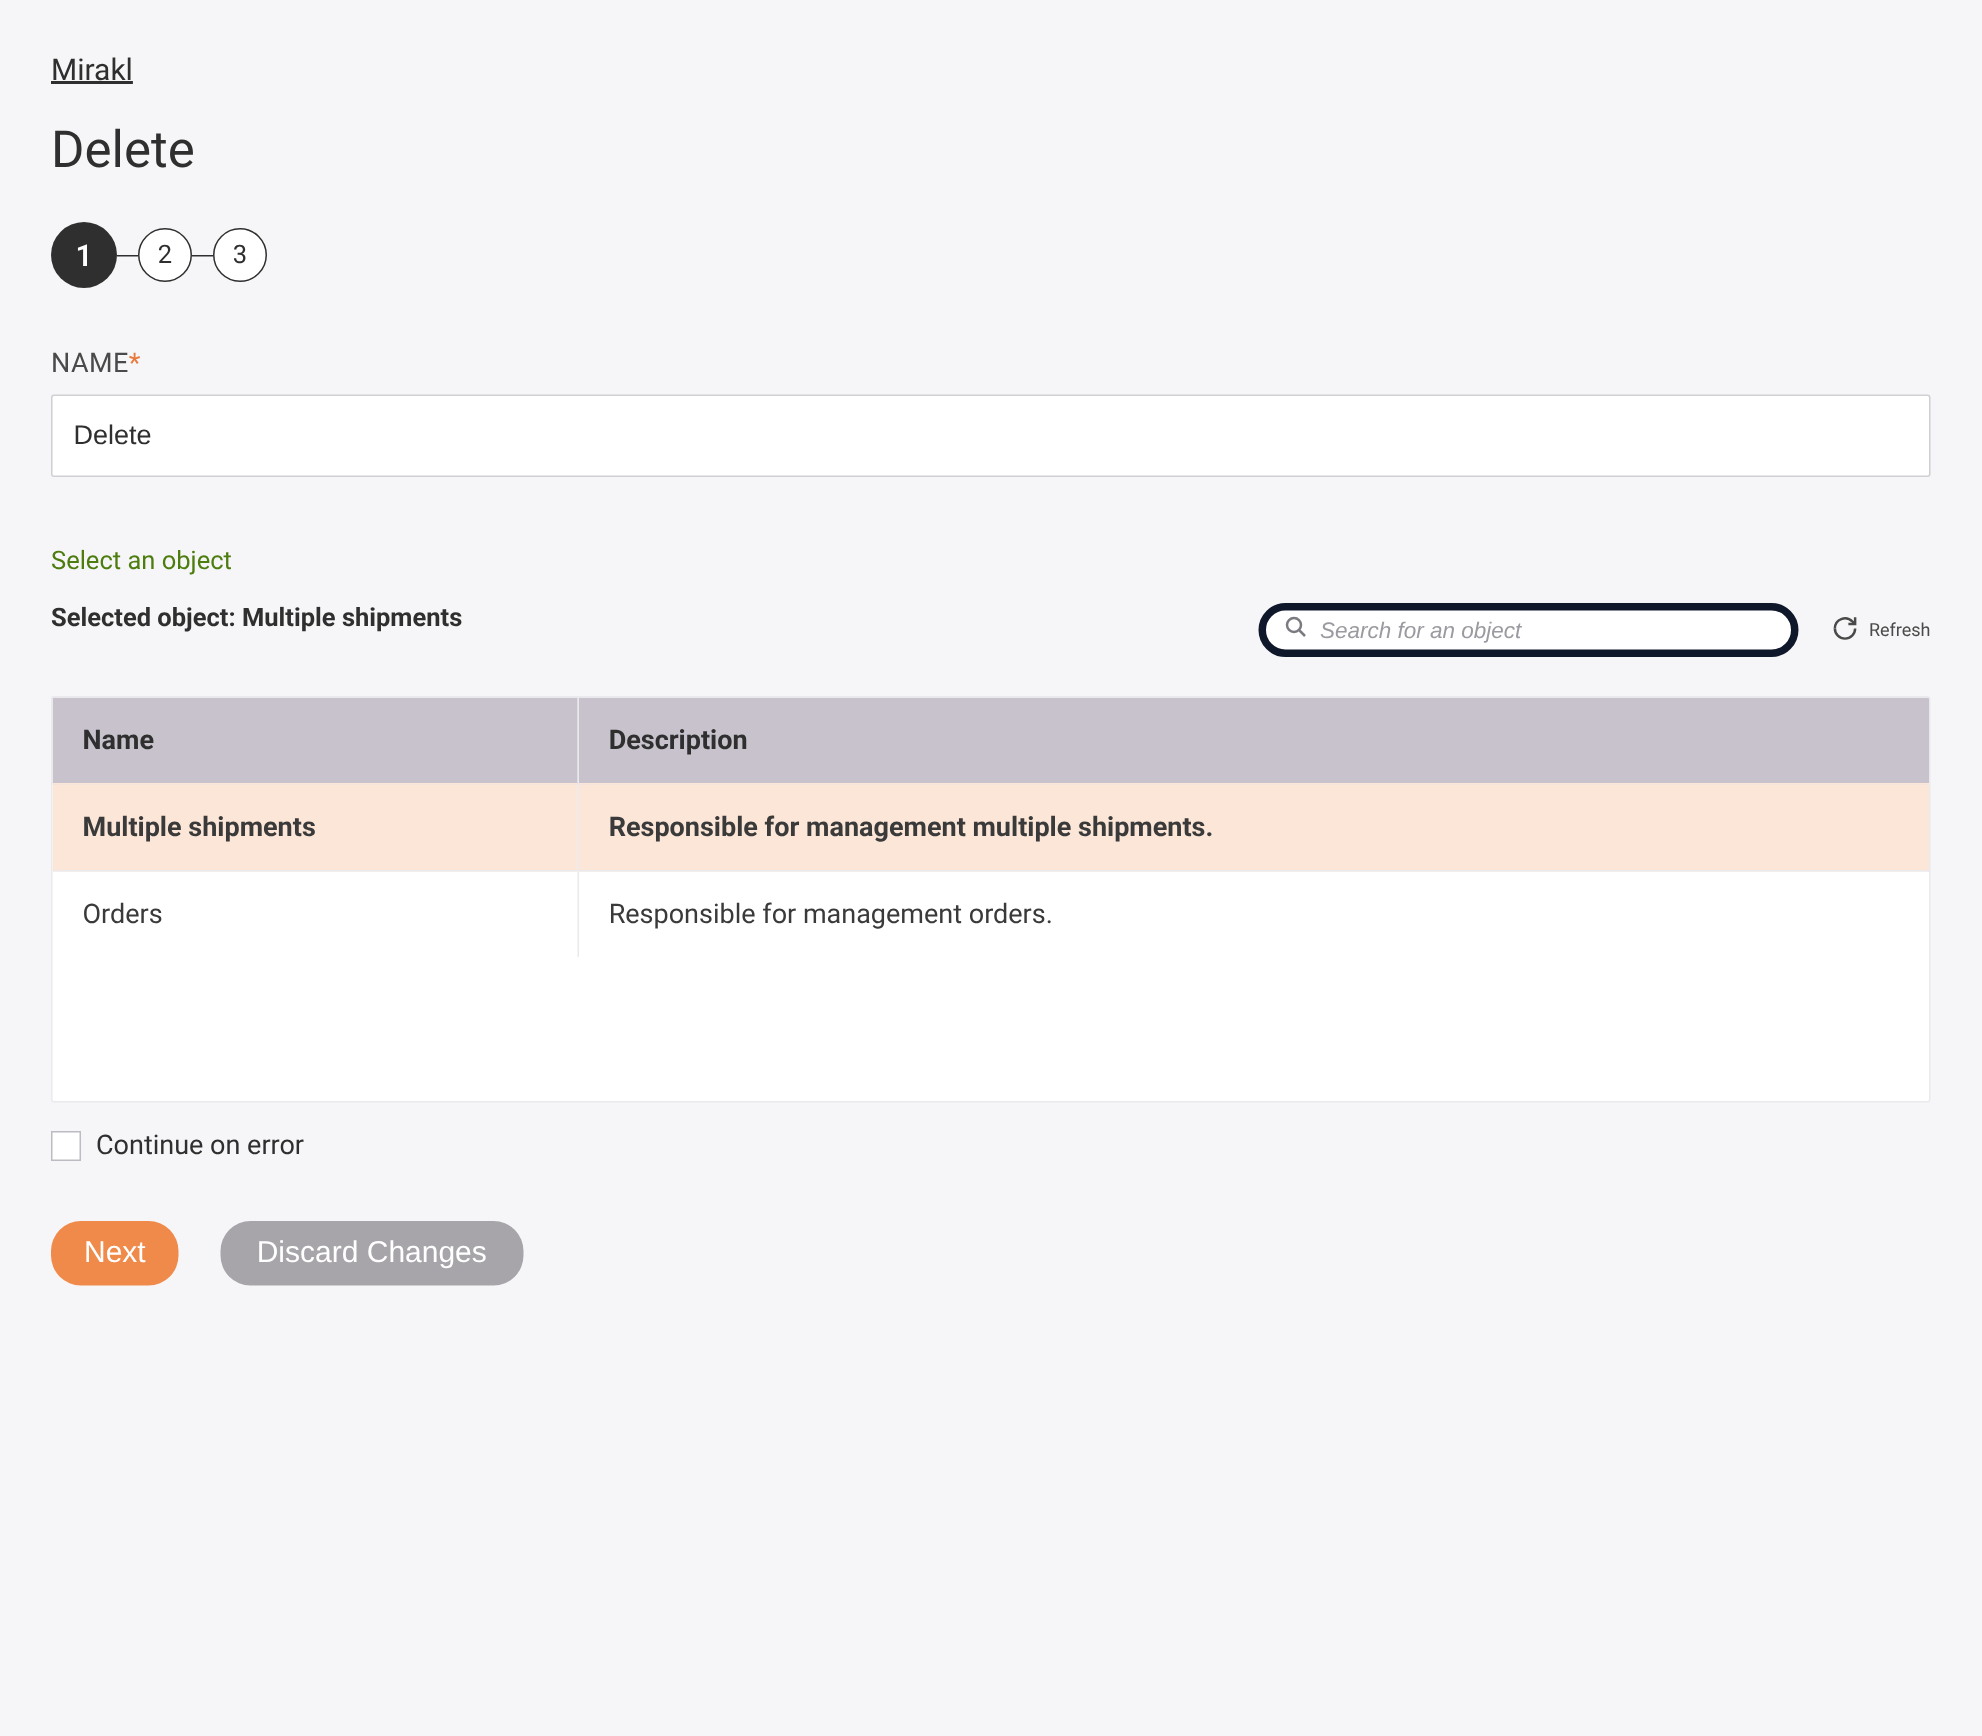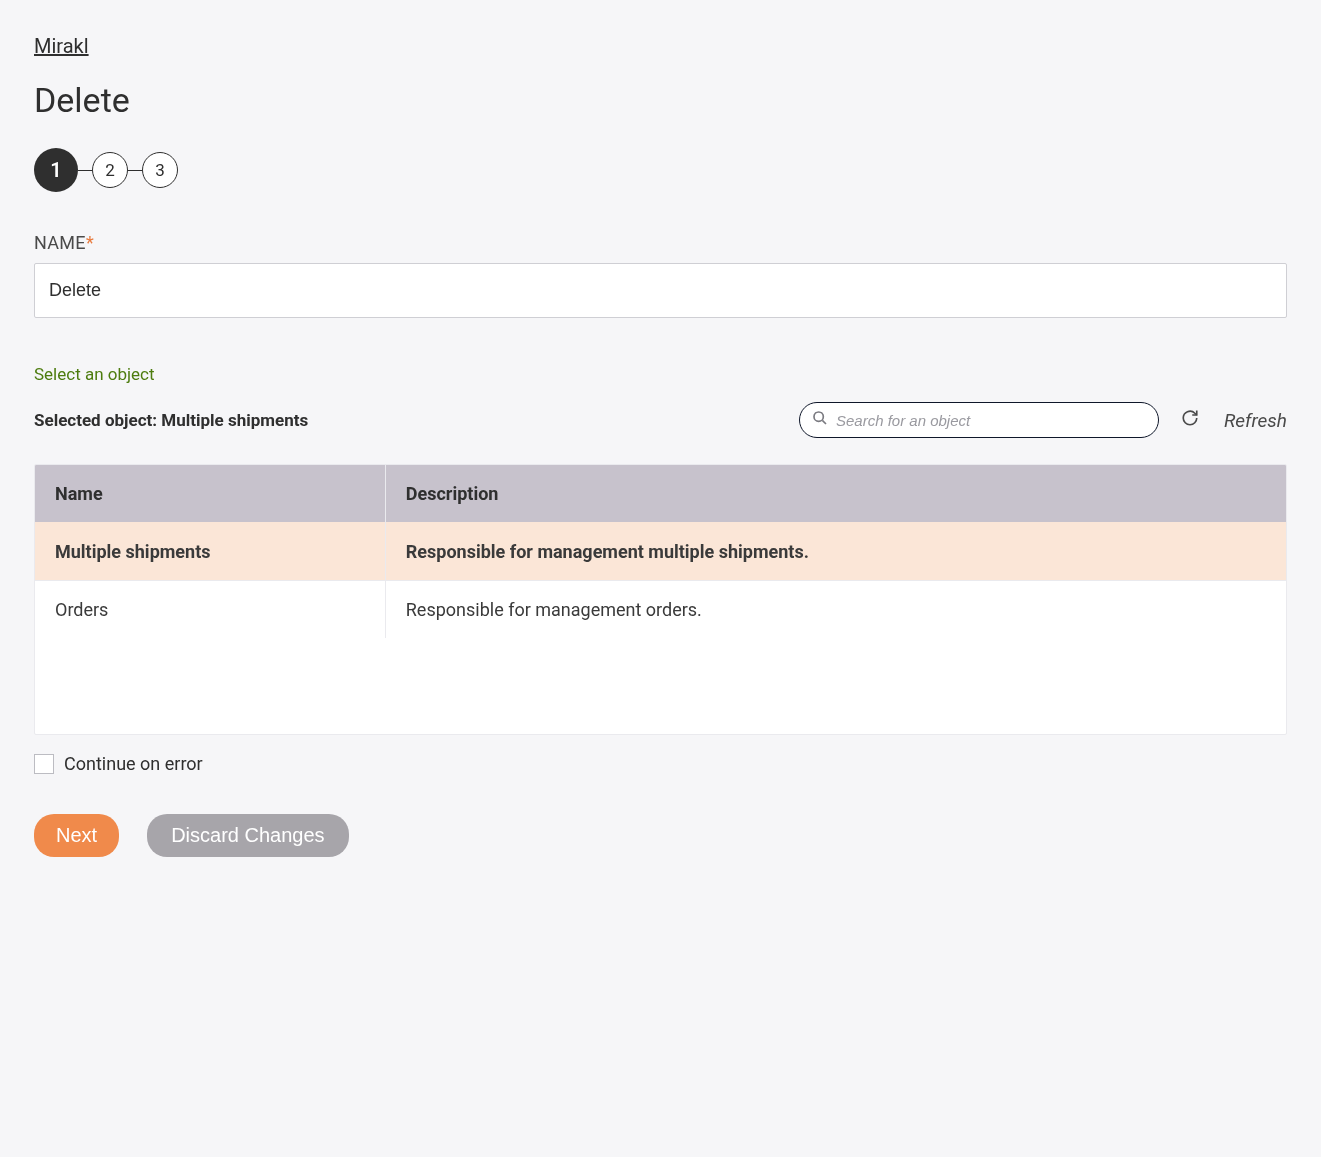--- a/index.html
+++ b/index.html
@@ -71,21 +71,20 @@
       color: #2f2f2f;
     }
     .section-label {
       font-size: 17px;
       color: #4d7c0f;
       margin-top: 46px;
       margin-bottom: 18px;
     }
     .selected-row {
       display: flex;
-      align-items: center;
       justify-content: space-between;
       margin-bottom: 26px;
       gap: 16px;
       flex-wrap: wrap;
     }
     .selected-object {
       font-size: 17px;
       font-weight: 700;
       color: #2f2f2f;
     }
@@ -93,44 +92,43 @@
       display: flex;
       align-items: center;
       gap: 22px;
     }
     .search-box {
       display: flex;
       align-items: center;
       width: 360px;
       height: 36px;
       background: #fff;
-      border: 1px solid #0f172a;
+      border: 5px solid #0f172a;
       border-radius: 18px;
       padding: 0 12px;
     }
     .search-box svg { flex-shrink: 0; }
     .search-box input {
       border: none;
       outline: none;
       font-size: 15px;
       font-style: italic;
       color: #666;
       flex: 1;
       margin-left: 8px;
       background: transparent;
     }
     .search-box input::placeholder { color: #9a9aa0; font-style: italic; }
     .refresh {
       display: flex;
       align-items: center;
-      gap: 25px;
-      font-size: 19px;
+      gap: 7px;
+      font-size: 12px;
       color: #4a4a4a;
       cursor: pointer;
-      font-style: italic;
     }
     .table-wrap {
       border: 1px solid #eaeaee;
       border-radius: 2px;
       overflow: hidden;
       background: #fff;
     }
     table {
       width: 100%;
       border-collapse: collapse;

